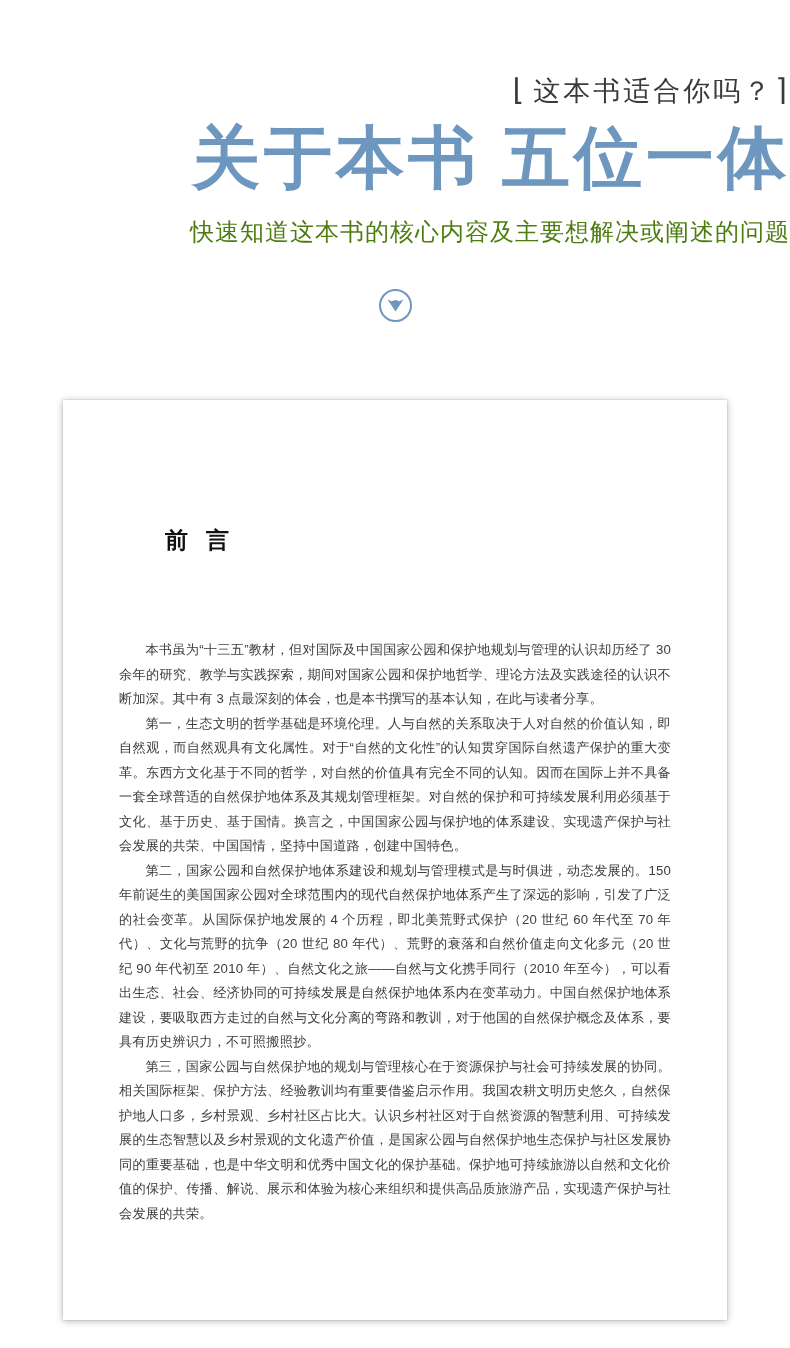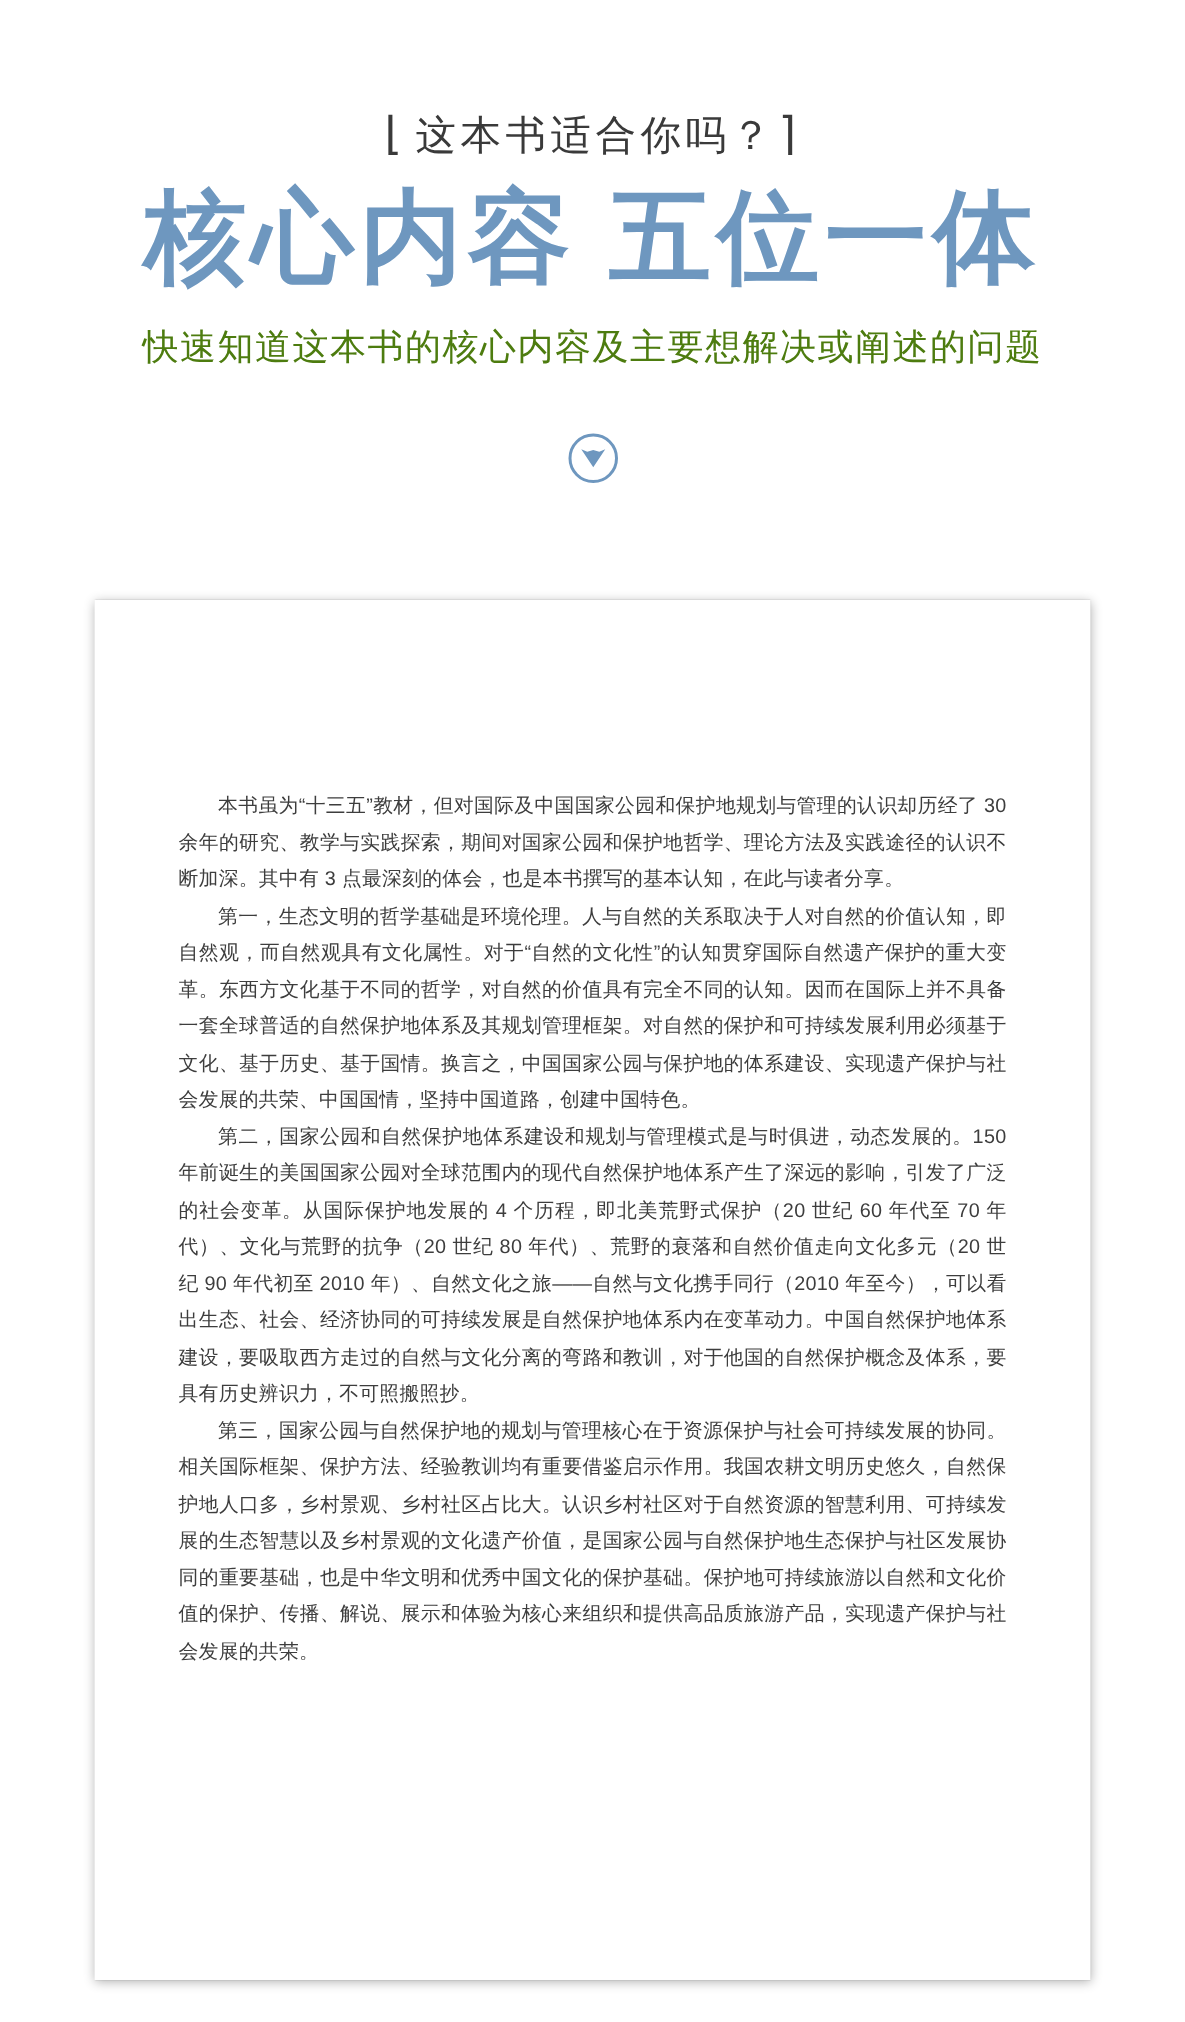--- a/index.html
+++ b/index.html
@@ -13,21 +13,21 @@
     font-family: "Liberation Sans", "DejaVu Sans", sans-serif;
     color: #3c3c3c;
     overflow: hidden;
     position: relative;
   }
 
   
   .promo-header {
     width: 790px;
     padding-top: 72px;
-    text-align: center;
+    text-align: right;
     box-sizing: border-box;
   }
 
   .eyebrow {
     font-size: 27px;
     letter-spacing: 3px;
     color: #3a3a3a;
     line-height: 1.2;
     font-family: "Liberation Serif", "DejaVu Serif", serif;
     white-space: nowrap;
@@ -123,38 +123,41 @@
 </head>
 <body>
 
 <div class="promo-header">
 
   <div class="eyebrow">
     <span class="brk brk-l">⌊</span><span>这本书适合你吗？</span><span class="brk brk-r">⌉</span>
   </div>
 
   <div class="main-title">
-    <span>核心内容</span><span class="gap"></span><span>五位一体</span>
+    <span>关于本书</span><span class="gap"></span><span>五位一体</span>
   </div>
 
   <div class="subtitle">快速知道这本书的核心内容及主要想解决或阐述的问题</div>
 
   <div class="arrow-wrap">
     <div class="arrow-circle">
       <svg width="17" height="13" viewBox="0 0 17 13">
         <path d="M0.5 0.5 L8.5 12.5 L16.5 0.5 L12.5 2.2 L8.5 1.0 L4.5 2.2 Z" fill="#6e97bf"></path>
       </svg>
     </div>
   </div>
 
 </div>
 
 <div class="page-card">
   <div class="page-inner">
 
+    <div class="preface-heading">
+      <span>前</span><span class="sp"></span><span>言</span>
+    </div>
 
     <div class="body-text">
       <p>本书虽为“十三五”教材，但对国际及中国国家公园和保护地规划与管理的认识却历经了 30 余年的研究、教学与实践探索，期间对国家公园和保护地哲学、理论方法及实践途径的认识不断加深。其中有 3 点最深刻的体会，也是本书撰写的基本认知，在此与读者分享。</p>
       <p>第一，生态文明的哲学基础是环境伦理。人与自然的关系取决于人对自然的价值认知，即自然观，而自然观具有文化属性。对于“自然的文化性”的认知贯穿国际自然遗产保护的重大变革。东西方文化基于不同的哲学，对自然的价值具有完全不同的认知。因而在国际上并不具备一套全球普适的自然保护地体系及其规划管理框架。对自然的保护和可持续发展利用必须基于文化、基于历史、基于国情。换言之，中国国家公园与保护地的体系建设、实现遗产保护与社会发展的共荣、中国国情，坚持中国道路，创建中国特色。</p>
       <p>第二，国家公园和自然保护地体系建设和规划与管理模式是与时俱进，动态发展的。150 年前诞生的美国国家公园对全球范围内的现代自然保护地体系产生了深远的影响，引发了广泛的社会变革。从国际保护地发展的 4 个历程，即北美荒野式保护（20 世纪 60 年代至 70 年代）、文化与荒野的抗争（20 世纪 80 年代）、荒野的衰落和自然价值走向文化多元（20 世纪 90 年代初至 2010 年）、自然文化之旅——自然与文化携手同行（2010 年至今），可以看出生态、社会、经济协同的可持续发展是自然保护地体系内在变革动力。中国自然保护地体系建设，要吸取西方走过的自然与文化分离的弯路和教训，对于他国的自然保护概念及体系，要具有历史辨识力，不可照搬照抄。</p>
       <p>第三，国家公园与自然保护地的规划与管理核心在于资源保护与社会可持续发展的协同。相关国际框架、保护方法、经验教训均有重要借鉴启示作用。我国农耕文明历史悠久，自然保护地人口多，乡村景观、乡村社区占比大。认识乡村社区对于自然资源的智慧利用、可持续发展的生态智慧以及乡村景观的文化遗产价值，是国家公园与自然保护地生态保护与社区发展协同的重要基础，也是中华文明和优秀中国文化的保护基础。保护地可持续旅游以自然和文化价值的保护、传播、解说、展示和体验为核心来组织和提供高品质旅游产品，实现遗产保护与社会发展的共荣。</p>
     </div>
 
   </div>
 </div>

